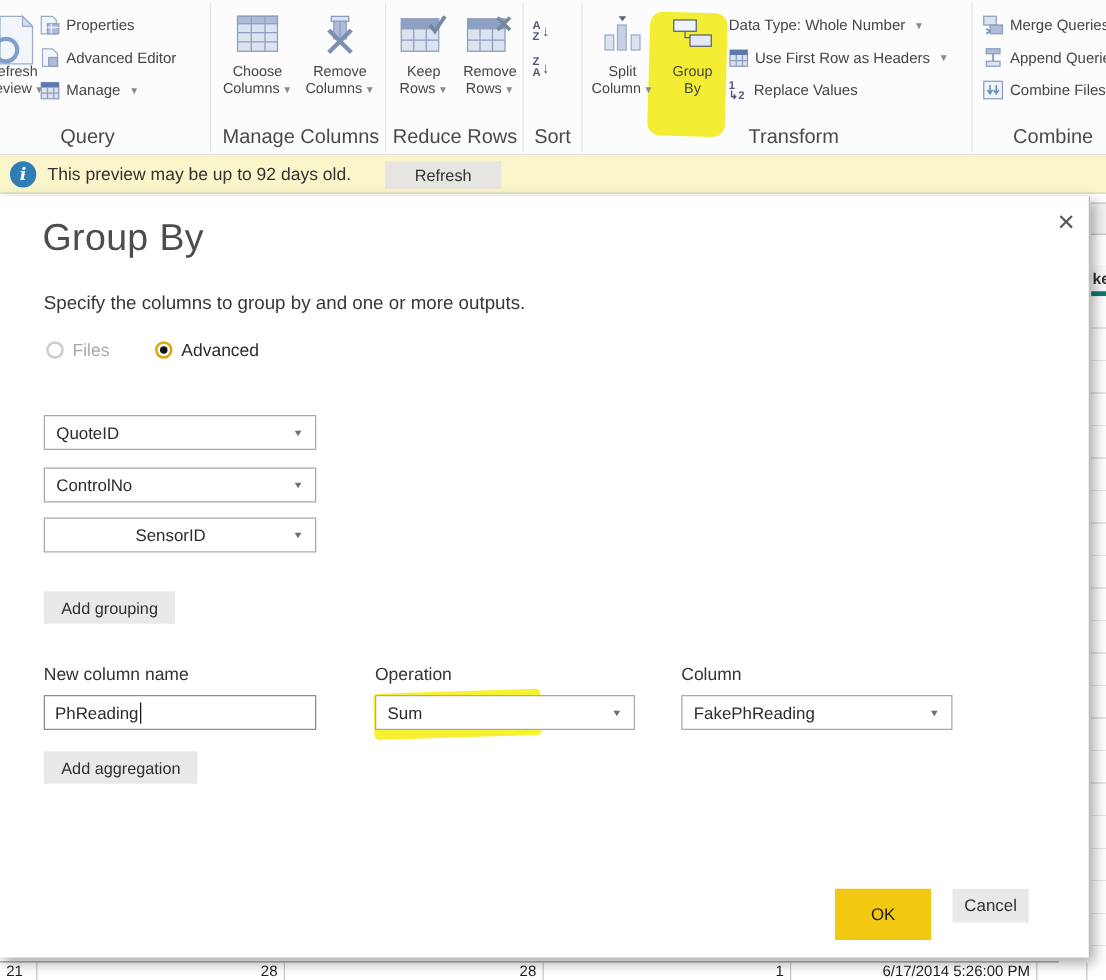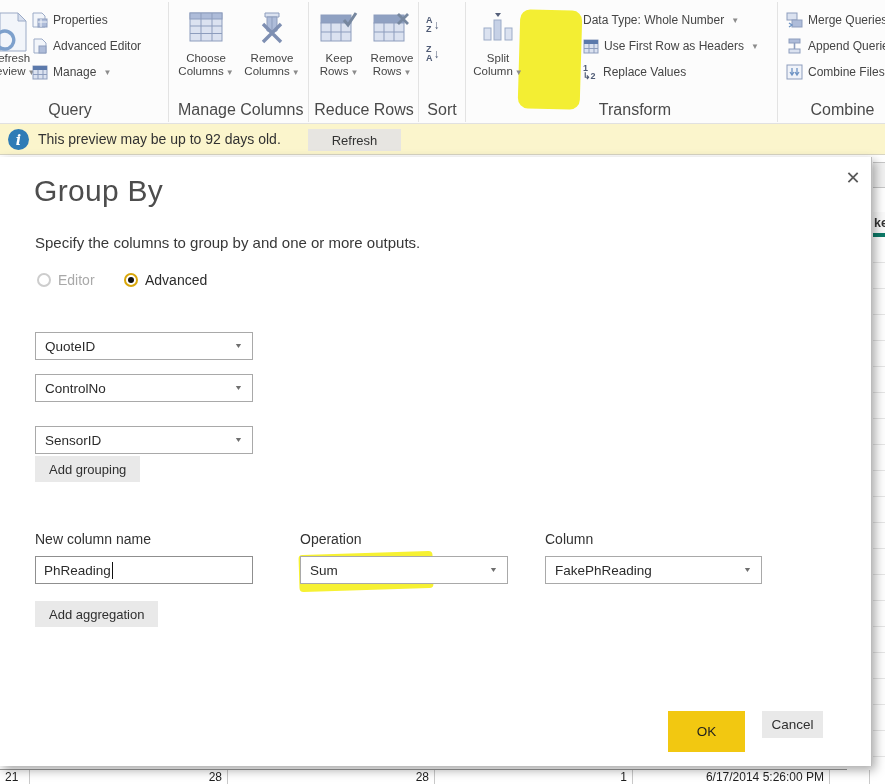--- a/index.html
+++ b/index.html
@@ -218,20 +218,31 @@
         <svg width="34" height="32" viewBox="0 0 34 32">
           <path d="M14 1 l3 4 l3 -4 z" fill="#55607a"></path>
           <rect x="3" y="16" width="7" height="12" fill="#dbe2f0" stroke="#9cabc7"></rect>
           <rect x="13" y="8" width="7" height="20" fill="#c6d1e6" stroke="#9cabc7"></rect>
           <rect x="24" y="16" width="7" height="12" fill="#dbe2f0" stroke="#9cabc7"></rect>
         </svg>
       </span>
       <span>Split</span>
       <span><span>Column</span><span class="caret">▼</span></span>
     </div>
+    <div class="bigbtn" style="left:524px;">
+      <span class="ic">
+        <svg width="36" height="30" viewBox="0 0 36 30">
+          <rect x="3" y="4" width="18" height="9" fill="#f0f3f9" stroke="#55607a"></rect>
+          <path d="M12 13 v5 h13" fill="none" stroke="#55607a"></path>
+          <rect x="16" y="16" width="17" height="9" fill="#e4e9f3" stroke="#55607a"></rect>
+        </svg>
+      </span>
+      <span>Group</span>
+      <span>By</span>
+    </div>
 
     <div class="smitem" style="left:583px; top:10px;">
       <span>Data Type: Whole Number</span>
       <span class="caret">▼</span>
     </div>
     <div class="smitem" style="left:583px; top:36px;">
       <span>
         <svg width="16" height="15" viewBox="0 0 16 15">
           <rect x="1" y="1" width="14" height="13" fill="#dbe2f0" stroke="#8d9dbd"></rect>
           <rect x="1" y="1" width="14" height="4" fill="#5b79ab"></rect>
@@ -308,41 +319,41 @@
     <div class="bc" style="left:830px; width:40px;"></div>
   </div>
 
   <div class="dialog">
     <div class="close">✕</div>
     <div class="dlg-title">Group By</div>
     <div class="dlg-sub">Specify the columns to group by and one or more outputs.</div>
 
     <div class="radio-item" style="left:37px; color:#a9a9a9;">
       <span class="rb rb-off"></span>
-      <span>Editor</span>
+      <span>Files</span>
     </div>
     <div class="radio-item" style="left:124px; color:#2b2b2b;">
       <span class="rb rb-on"></span>
       <span>Advanced</span>
     </div>
 
     <div class="dd" style="left:35px; top:175px;">
       <span>QuoteID</span>
       <span class="dcaret">▼</span>
     </div>
     <div class="dd" style="left:35px; top:217px;">
       <span>ControlNo</span>
       <span class="dcaret">▼</span>
     </div>
-    <div class="dd" style="left:35px; top:269px;">
+    <div class="dd" style="left:35px; top:257px;justify-content:center;">
       <span>SensorID</span>
       <span class="dcaret">▼</span>
     </div>
 
-    <button class="flatbtn" style="left:35px; top:299px;">Add grouping</button>
+    <button class="flatbtn" style="left:35px; top:316px;">Add grouping</button>
 
     <div class="fieldlabel" style="left:35px;">New column name</div>
     <div class="fieldlabel" style="left:300px;">Operation</div>
     <div class="fieldlabel" style="left:545px;">Column</div>
 
     <div class="txtinput">
       <span>PhReading</span>
       <span class="tcaret"></span>
     </div>
 

